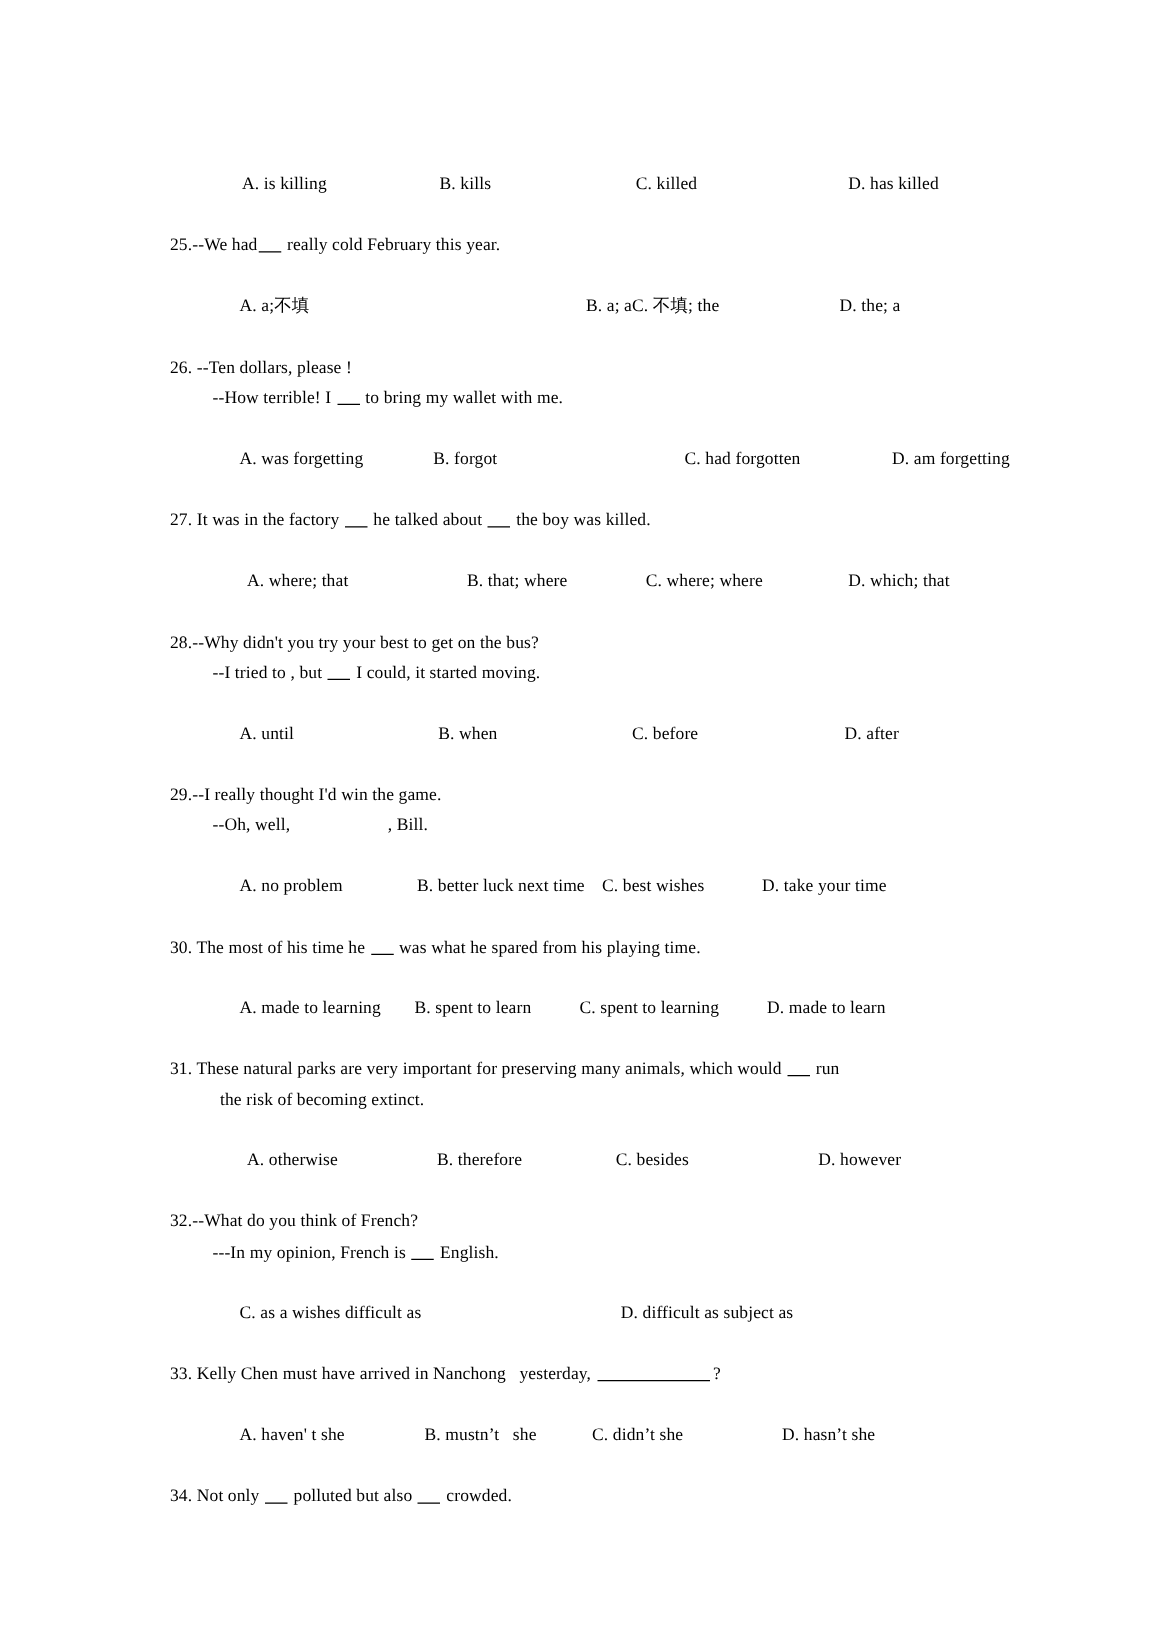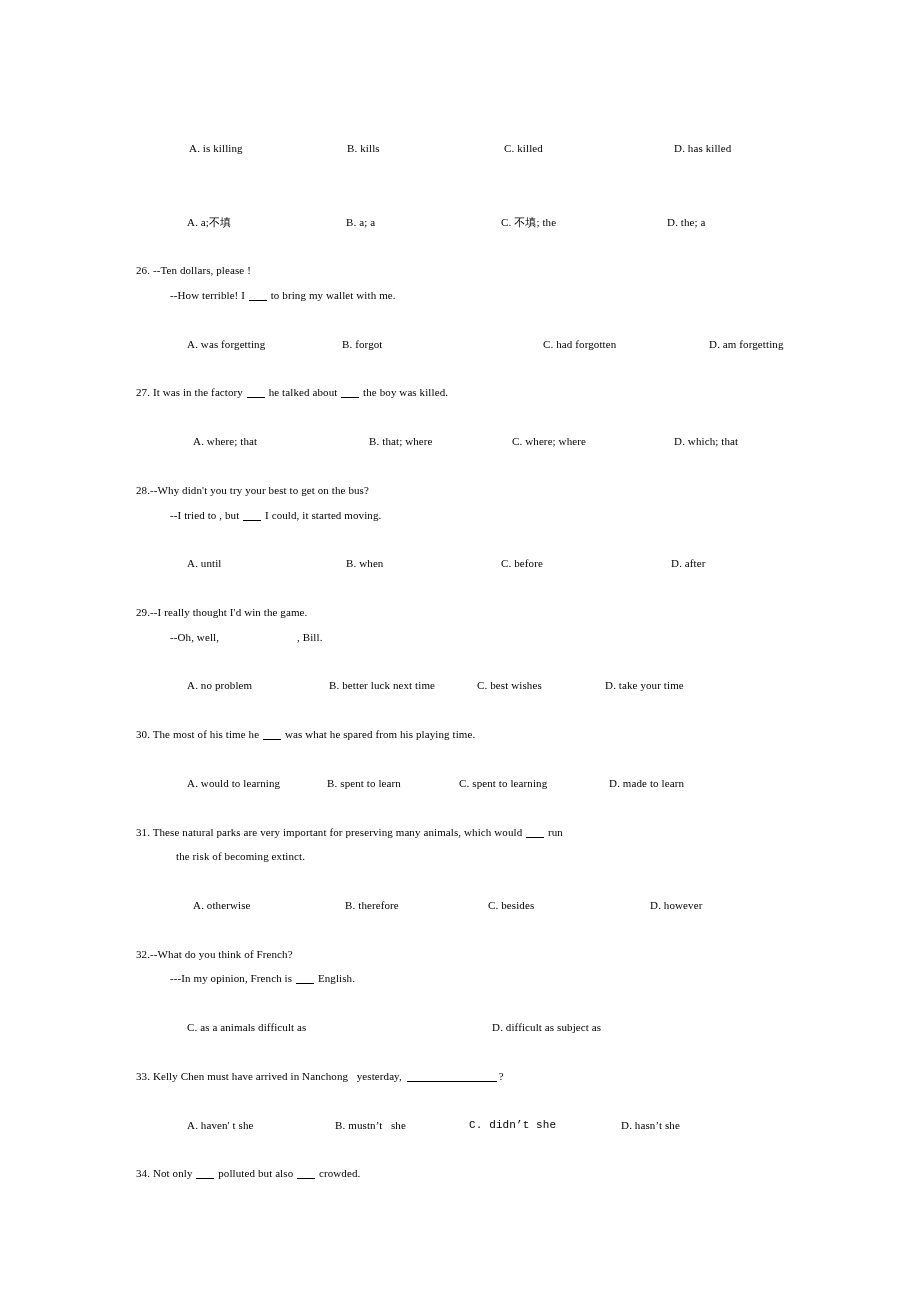--- a/index.html
+++ b/index.html
@@ -22,21 +22,21 @@
     width: 920px;
     height: 1302px;
   }
   .content {
     position: absolute;
     left: 136px;
     top: 112px;
     width: 648px;
   }
   .line {
-    font-size: 11px;
+    font-size: 14px;
     line-height: 24.4px;
     white-space: pre;
     letter-spacing: 0.1px;
   }
   .indent1 { padding-left: 34px; }
   .indent2 { padding-left: 40px; }
 
   
   .opts { white-space: pre; }
   .opt { display: inline-block; vertical-align: top; }
@@ -70,22 +70,23 @@
 </head>
 <body>
 
 <div class="page">
   <div class="content">
 
     <div class="line opts">
       <span class="opt" style="width:158px;padding-left:36px;">A. is killing</span><span class="opt" style="width:157px;">B. kills</span><span class="opt" style="width:170px;">C. killed</span><span class="opt">D. has killed</span>
     </div>
 
+    <div class="line"><span>25.--We had</span><span class="blank-short"></span> <span>really cold February this year.</span></div>
     <div class="line opts indent1">
-      <span class="opt" style="width:159px;">A. a;不填</span><span class="opt" style="width:155px;">B. a; a</span><span class="opt" style="width:166px;">C. 不填; the</span><span class="opt">D. the; a</span>
+      <span class="opt" style="width:159px;">A. a;不填</span><span class="opt" style="width:155px;text-align:right;">B. a; a</span><span class="opt" style="width:166px;">C. 不填; the</span><span class="opt">D. the; a</span>
     </div>
 
     <div class="line">26. --Ten dollars, please !</div>
     <div class="line indent1"><span>--How terrible! I</span> <span class="blank-short"></span> <span>to bring my wallet with me.</span></div>
     <div class="line opts indent1">
       <span class="opt" style="width:155px;">A. was forgetting</span><span class="opt" style="width:157px;">B. forgot</span><span class="opt" style="width:166px;margin-left:44px;">C. had forgotten</span><span class="opt">D. am forgetting</span>
     </div>
 
     <div class="line"><span>27. It was in the factory</span> <span class="blank-short"></span> <span>he talked about</span> <span class="blank-short"></span> <span>the boy was killed.</span></div>
     <div class="line opts indent2">
@@ -99,36 +100,36 @@
     </div>
 
     <div class="line">29.--I really thought I'd win the game.</div>
     <div class="line indent1"><span>--Oh, well,</span><span class="gap-plain"></span><span>, Bill.</span></div>
     <div class="line opts indent1">
       <span class="opt" style="width:142px;">A. no problem</span><span class="opt" style="width:148px;">B. better luck next time</span><span class="opt" style="width:128px;">C. best wishes</span><span class="opt">D. take your time</span>
     </div>
 
     <div class="line"><span>30. The most of his time he</span> <span class="blank-short"></span> <span>was what he spared from his playing time.</span></div>
     <div class="line opts indent1">
-      <span class="opt" style="width:140px;">A. would to learning</span><span class="opt" style="width:132px;">B. spent to learn</span><span class="opt" style="width:150px;">C. spent to learning</span><span class="opt">D. made to learn</span>
+      <span class="opt" style="width:140px;">A. made to learning</span><span class="opt" style="width:132px;">B. spent to learn</span><span class="opt" style="width:150px;">C. spent to learning</span><span class="opt">D. made to learn</span>
     </div>
 
     <div class="line"><span>31. These natural parks are very important for preserving many animals, which would</span> <span class="blank-short"></span> <span>run</span></div>
     <div class="line indent2">the risk of becoming extinct.</div>
     <div class="line opts indent2">
       <span class="opt" style="width:152px;">A. otherwise</span><span class="opt" style="width:143px;">B. therefore</span><span class="opt" style="width:162px;">C. besides</span><span class="opt">D. however</span>
     </div>
 
     <div class="line">32.--What do you think of French?</div>
     <div class="line indent1"><span>---In my opinion, French is</span> <span class="blank-short"></span> <span>English.</span></div>
     <div class="line opts indent1">
-      <span class="opt" style="width:305px;">C. as a animals difficult as</span><span class="opt">D. difficult as subject as</span>
+      <span class="opt" style="width:305px;">C. as a wishes difficult as</span><span class="opt">D. difficult as subject as</span>
     </div>
 
     <div class="line"><span>33. Kelly Chen must have arrived in Nanchong   yesterday,</span> <span class="blank-long"></span><span>?</span></div>
     <div class="line opts indent1">
-      <span class="opt" style="width:148px;">A. haven' t she</span><span class="opt" style="width:134px;">B. mustn’t   she</span><span class="opt" style="width:152px;font-family:Liberation Mono, monospace;">C. didn’t she</span><span class="opt">D. hasn’t she</span>
+      <span class="opt" style="width:148px;">A. haven' t she</span><span class="opt" style="width:134px;">B. mustn’t   she</span><span class="opt" style="width:152px;">C. didn’t she</span><span class="opt">D. hasn’t she</span>
     </div>
 
     <div class="line"><span>34. Not only</span> <span class="blank-short"></span> <span>polluted but also</span> <span class="blank-short"></span> <span>crowded.</span></div>
 
   </div>
 </div>
 
 </body></html>

